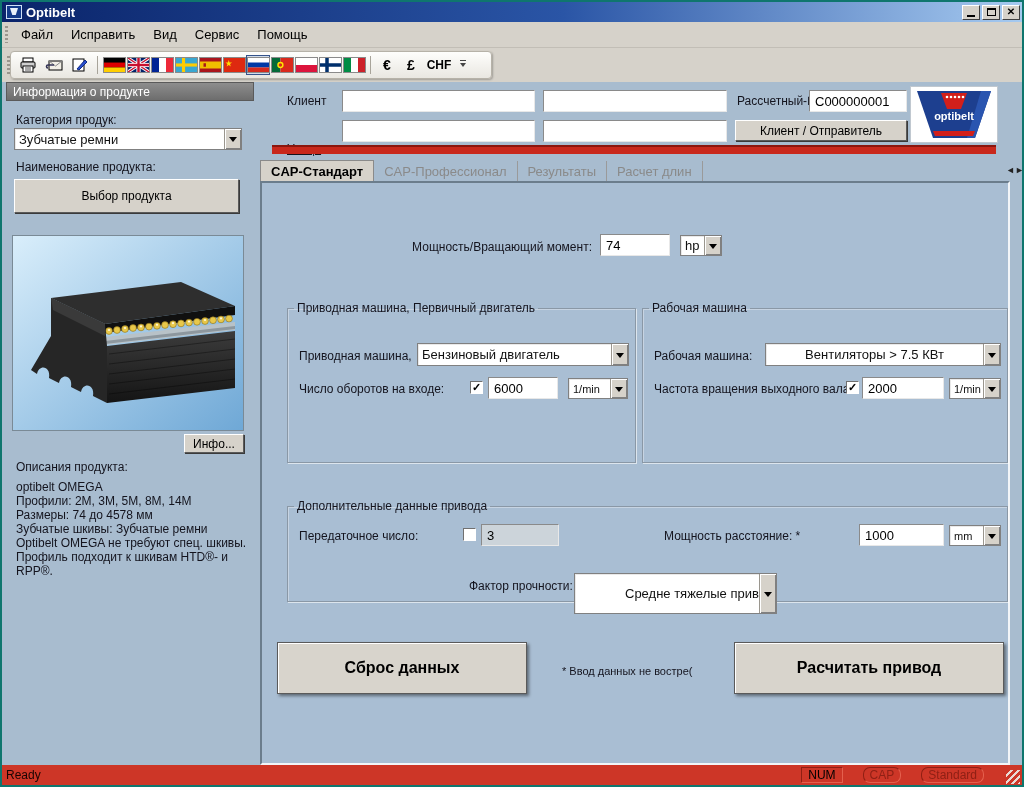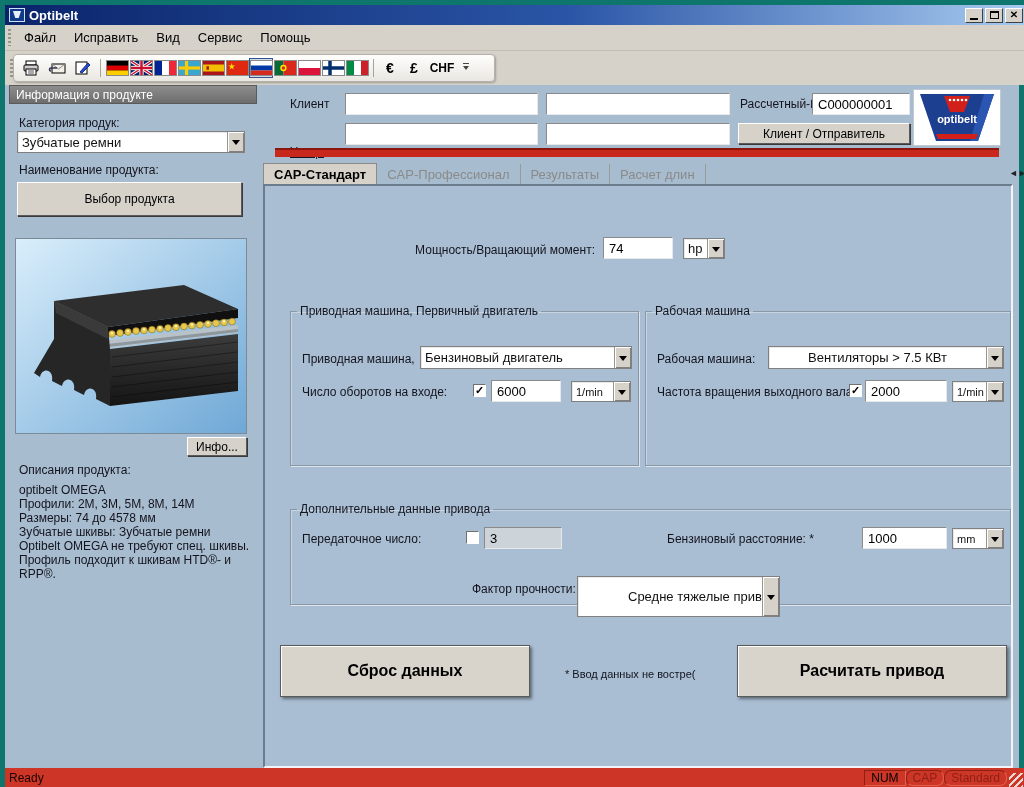--- a/index.html
+++ b/index.html
@@ -1,19 +1,19 @@
 <!DOCTYPE html>
 <html><head>
 <meta charset="utf-8">
 <style>
   * { margin:0; padding:0; box-sizing:border-box; }
   html,body { width:1024px; height:787px; overflow:hidden; }
   body { font-family:"Liberation Sans", sans-serif; font-size:12px; color:#111; background:#a8bccf; }
   .abs { position:absolute; }
-  #window { position:relative; width:1024px; height:787px; background:#a8bccf; border:5px solid #0f766e; }
+  #window { position:relative; width:1024px; height:787px; background:#a8bccf; border:2px solid #0f766e; }
 
   
   #titlebar { left:0; top:0; width:1020px; height:20px;
     background:linear-gradient(to right,#0a246a 0%,#2a55a6 55%,#a6caf0 100%);
     display:flex; align-items:center; padding:0 2px; }
   #titlebar .app-icon { width:16px; height:14px; margin:0 4px 0 2px; background:#123a8a; border:1px solid #cfe0f5; position:relative; }
   #titlebar .app-icon::after { content:""; position:absolute; left:3px; top:2px; width:8px; height:7px;
     background:#e8f1fb; clip-path:polygon(0 0,100% 0,72% 100%,28% 100%); }
   #titlebar .title { color:#fff; font-weight:bold; font-size:13px; }
   #titlebar .winbtns { margin-left:auto; display:flex; gap:2px; }
@@ -87,21 +87,21 @@
   .check { position:absolute; width:13px; height:13px; background:#fff; border:1px solid; border-color:#707070 #fff #fff #707070;
     display:flex; align-items:center; justify-content:center; font-size:11px; font-weight:bold; color:#000; line-height:1; }
   .field.disabled { background:#ccd4da; border-color:#8a8a8a #e8e8e8 #e8e8e8 #8a8a8a; }
   .bigbtn { position:absolute; background:#d8d4cc; border:1px solid #5a5a5a;
     box-shadow:inset 1px 1px 0 #fff, 2px 2px 3px rgba(0,0,0,.45);
     display:flex; align-items:center; justify-content:center; font-size:16px; font-weight:bold; color:#000; }
 
   
   #statusbar { left:0; top:763px; width:1020px; height:20px; background:#cd3627; display:flex; align-items:center; }
   #status-ready { padding-left:4px; font-size:12px; color:#1a0503; flex:1; }
-  .status-pane { height:16px; margin-right:0; padding:0 6px; font-size:12px; display:flex; align-items:center;
+  .status-pane { height:16px; margin-right:20px; padding:0 6px; font-size:12px; display:flex; align-items:center;
     border:1px solid; border-color:#8f1f13 #e4604e #e4604e #8f1f13; }
   .status-pane.on { color:#000; }
   .status-pane.off { color:#8f2015;border-radius:7px; }
   #resize-grip { width:14px; height:14px; margin:4px 2px 0 2px;
     background:repeating-linear-gradient(135deg,transparent 0 3px,#e8d9d4 3px 5px); }
 </style>
 </head>
 <body>
 
 <div id="window">
@@ -423,21 +423,21 @@
       <span class="val" style="font-size:11px;">1/min</span>
       <span class="arrowbtn"></span>
     </div>
 
     <fieldset class="group" style="left:25px; top:316px; width:721px; height:103px;">
       <legend>Дополнительные данные привода</legend>
     </fieldset>
     <div class="lbl" style="left:37px; top:346px;">Передаточное число:</div>
     <div class="check" style="left:201px; top:345px;"></div>
     <input class="field disabled" style="left: 219px; top: 341px; width: 78px; height: 22px;" readonly="" value="3">
-    <div class="lbl" style="left:402px; top:346px;">Бензиновый расстояние: *</div>
+    <div class="lbl" style="left:402px; top:346px;">Мощность расстояние: *</div>
     <input class="field" style="left: 597px; top: 341px; width: 85px; height: 22px;" value="1000">
     <div class="combo" style="left:687px; top:342px; width:52px; height:21px;">
       <span class="val" style="font-size:11px;">mm</span>
       <span class="arrowbtn"></span>
     </div>
     <div class="lbl" style="left:207px; top:396px;">Фактор прочности:</div>
     <div class="combo" style="left:312px; top:390px; width:203px; height:41px;padding-left:46px;">
       <span class="val">Средне тяжелые приводы</span>
       <span class="arrowbtn"></span>
     </div>

